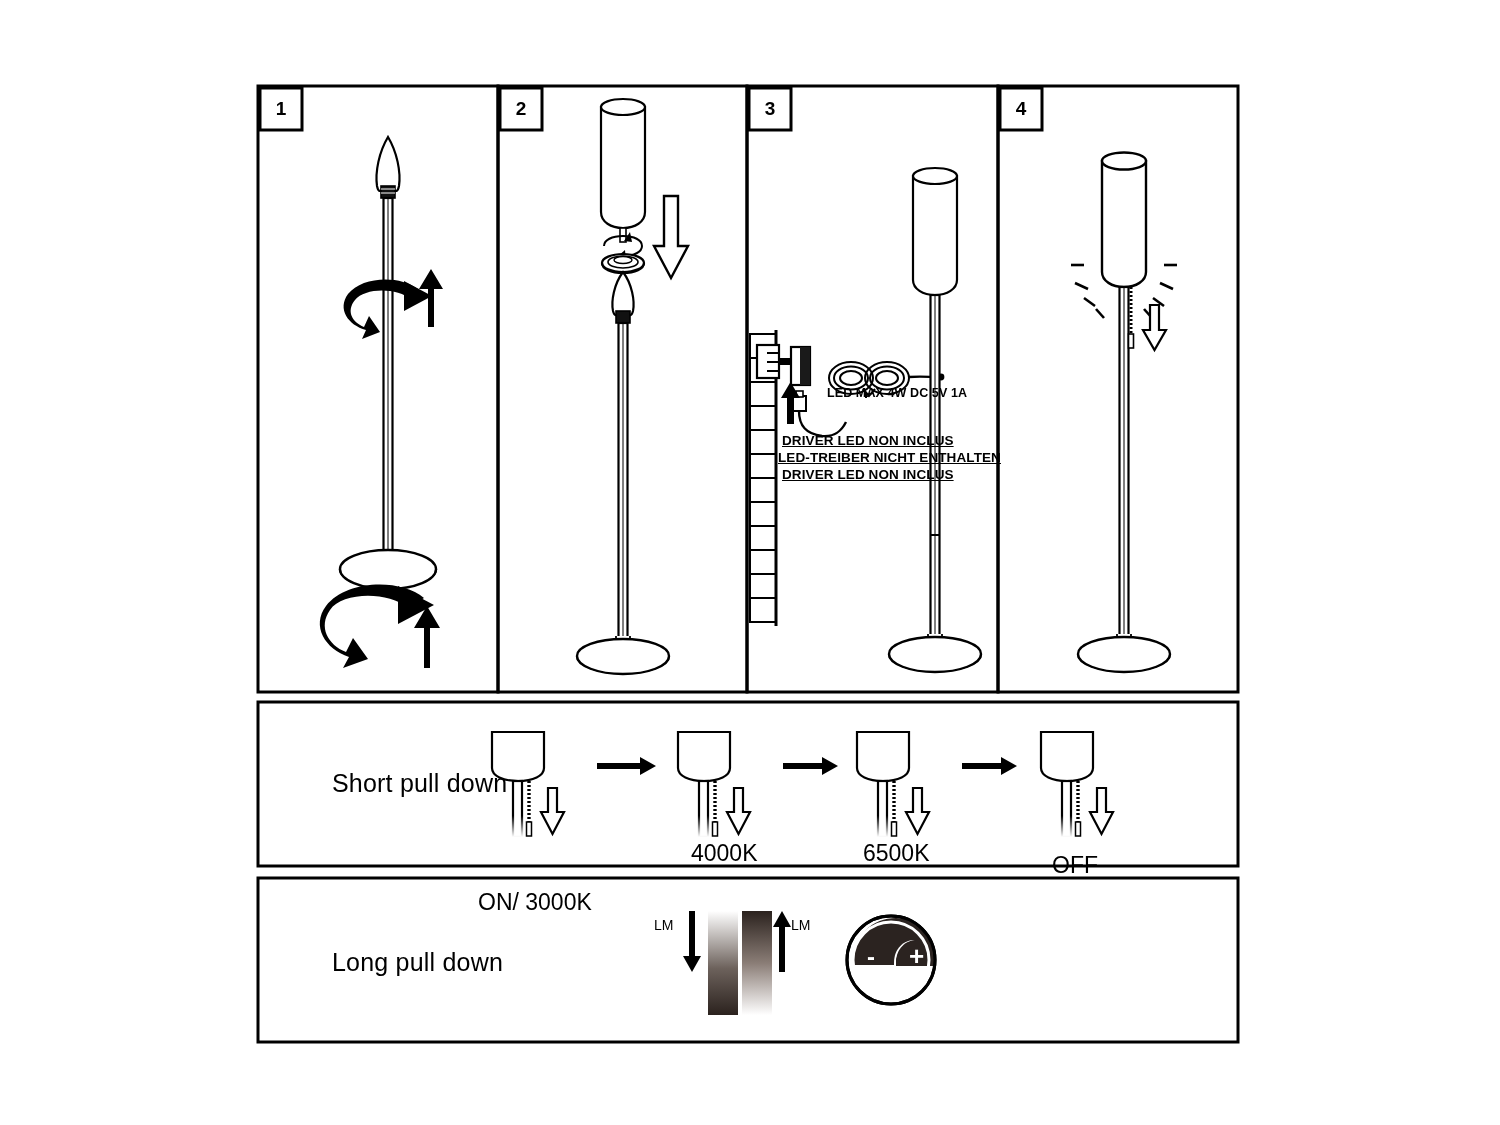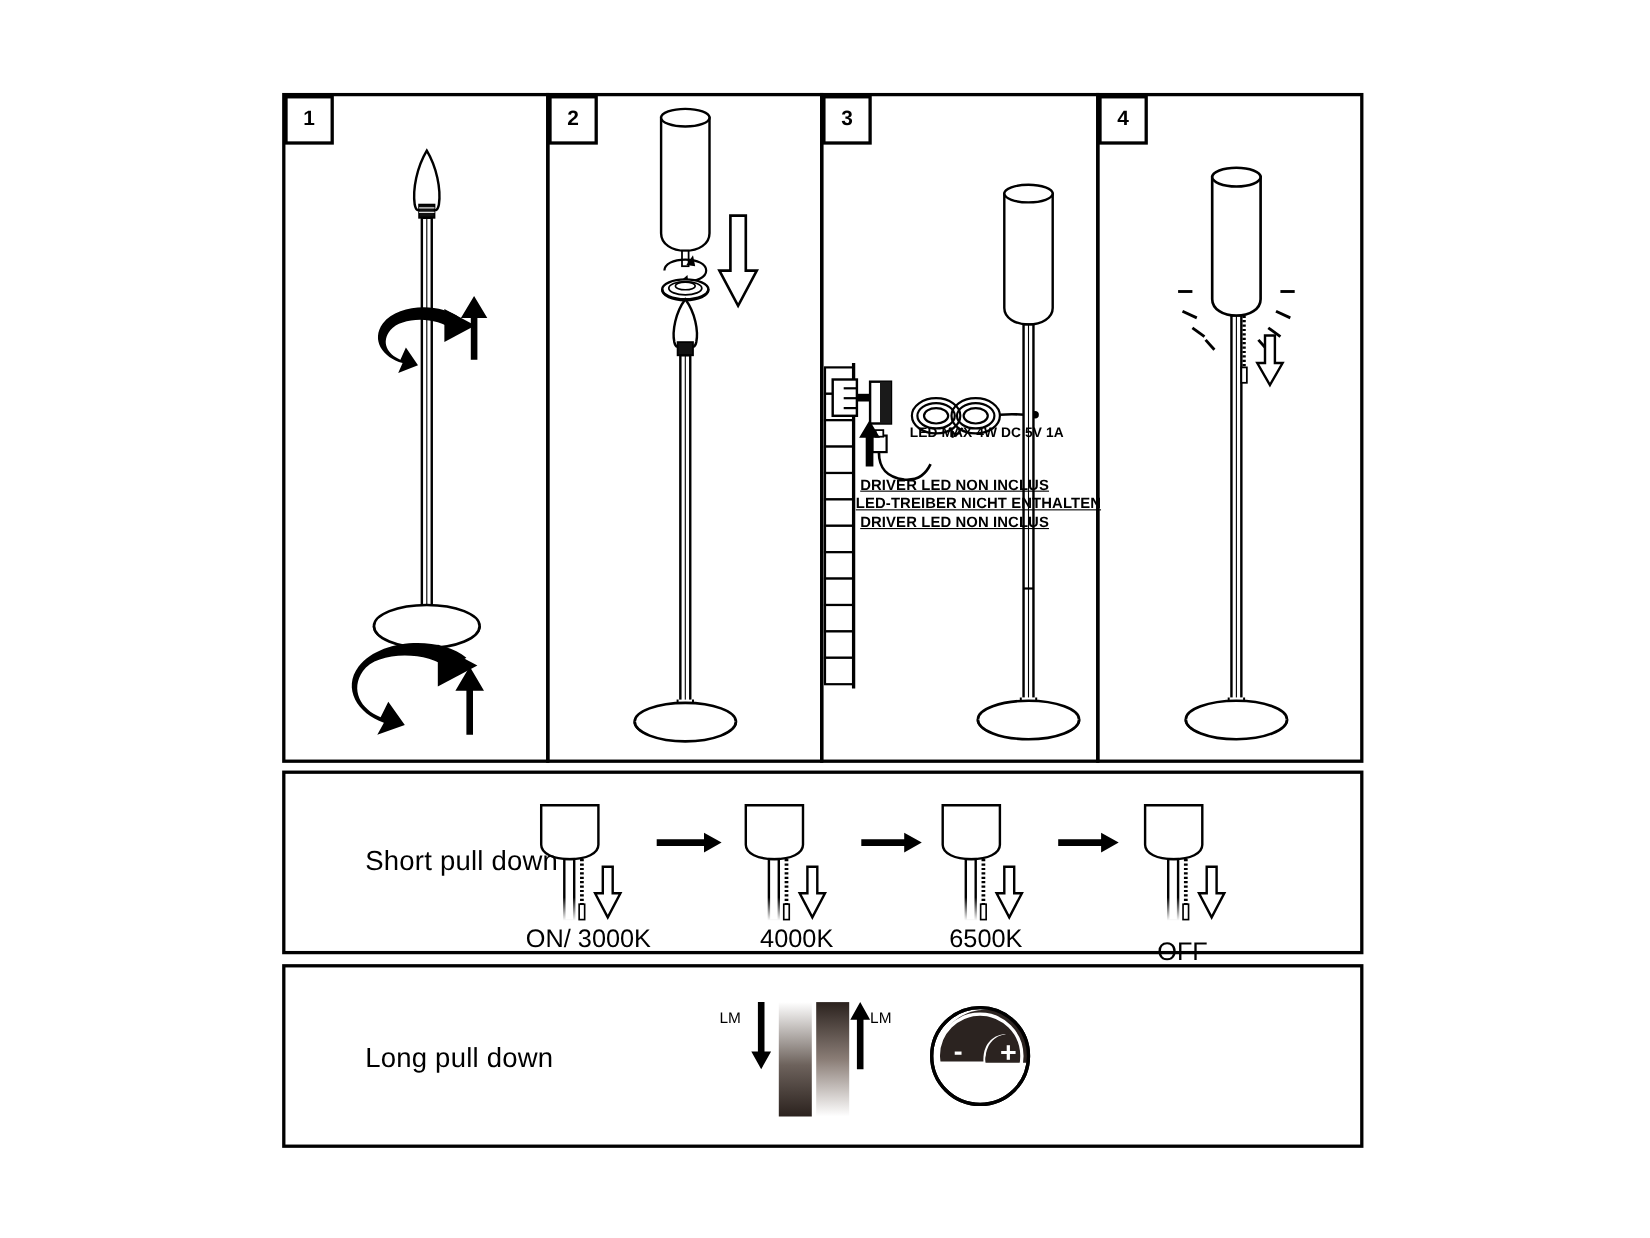--- a/index.html
+++ b/index.html
@@ -300,21 +300,21 @@
   <div class="txt panel-num" style="left:500px;top:88px;width:42px;height:42px;">2</div>
   <div class="txt panel-num" style="left:749px;top:88px;width:42px;height:42px;">3</div>
   <div class="txt panel-num" style="left:1000px;top:88px;width:42px;height:42px;">4</div>
 
   <div class="txt spec" style="left:827px;top:358px;margin-top:28px;">LED MAX 4W DC 5V 1A</div>
   <div class="txt notice" style="left:782px;top:432px;">DRIVER LED NON INCLUS</div>
   <div class="txt notice" style="left:778px;top:449px;">LED-TREIBER NICHT ENTHALTEN</div>
   <div class="txt notice" style="left:782px;top:466px;">DRIVER LED NON INCLUS</div>
 
   <div class="txt mode-label" style="left:292px;top:769px;">Short pull down</div>
-  <div class="txt k-label" style="left:478px;top:840px;">ON/ 3000K</div>
+  <div class="txt k-label" style="left:478px;top:889px;">ON/ 3000K</div>
   <div class="txt k-label" style="left:691px;top:840px;">4000K</div>
   <div class="txt k-label" style="left:863px;top:840px;">6500K</div>
   <div class="txt k-label" style="left:1052px;top:852px;">OFF</div>
 
   <div class="txt mode-label" style="left:292px;top:948px;text-align:right;">Long pull down</div>
   <div class="txt lm-label" style="left:654px;top:917px;">LM</div>
   <div class="txt lm-label" style="left:791px;top:917px;">LM</div>
   <div class="txt" style="left:867px;top:943px;font-size:24px;font-weight:bold;color:#ffffff;">-</div>
   <div class="txt" style="left:909px;top:941px;font-size:26px;font-weight:bold;color:#ffffff;">+</div>
 

